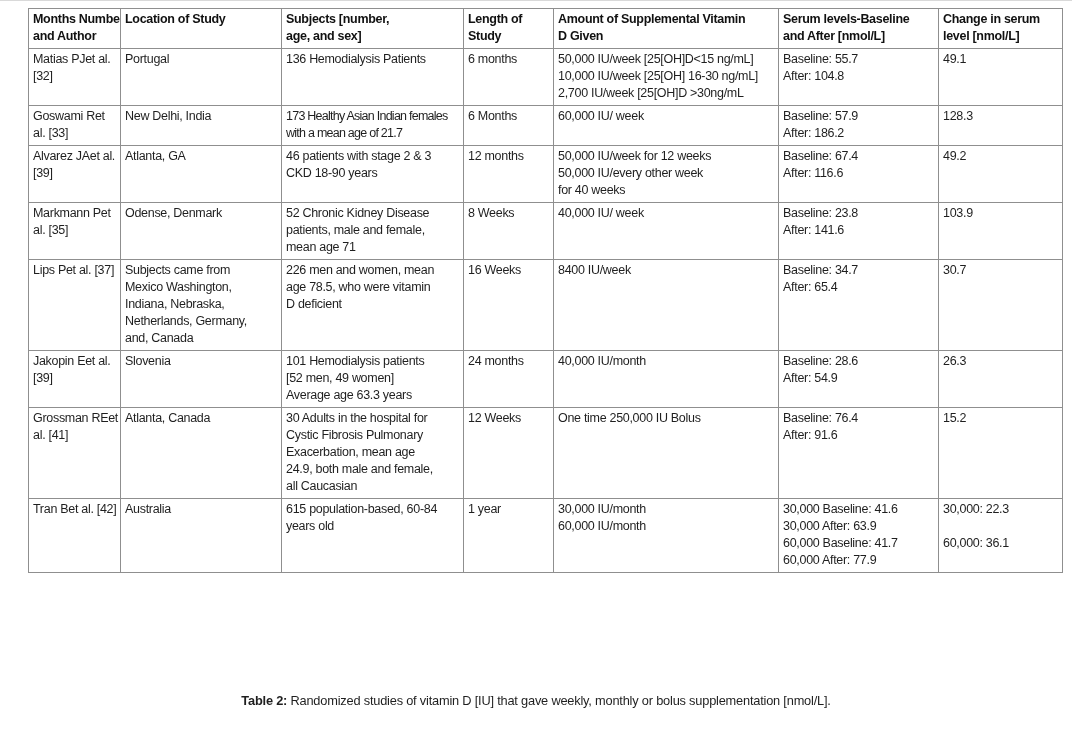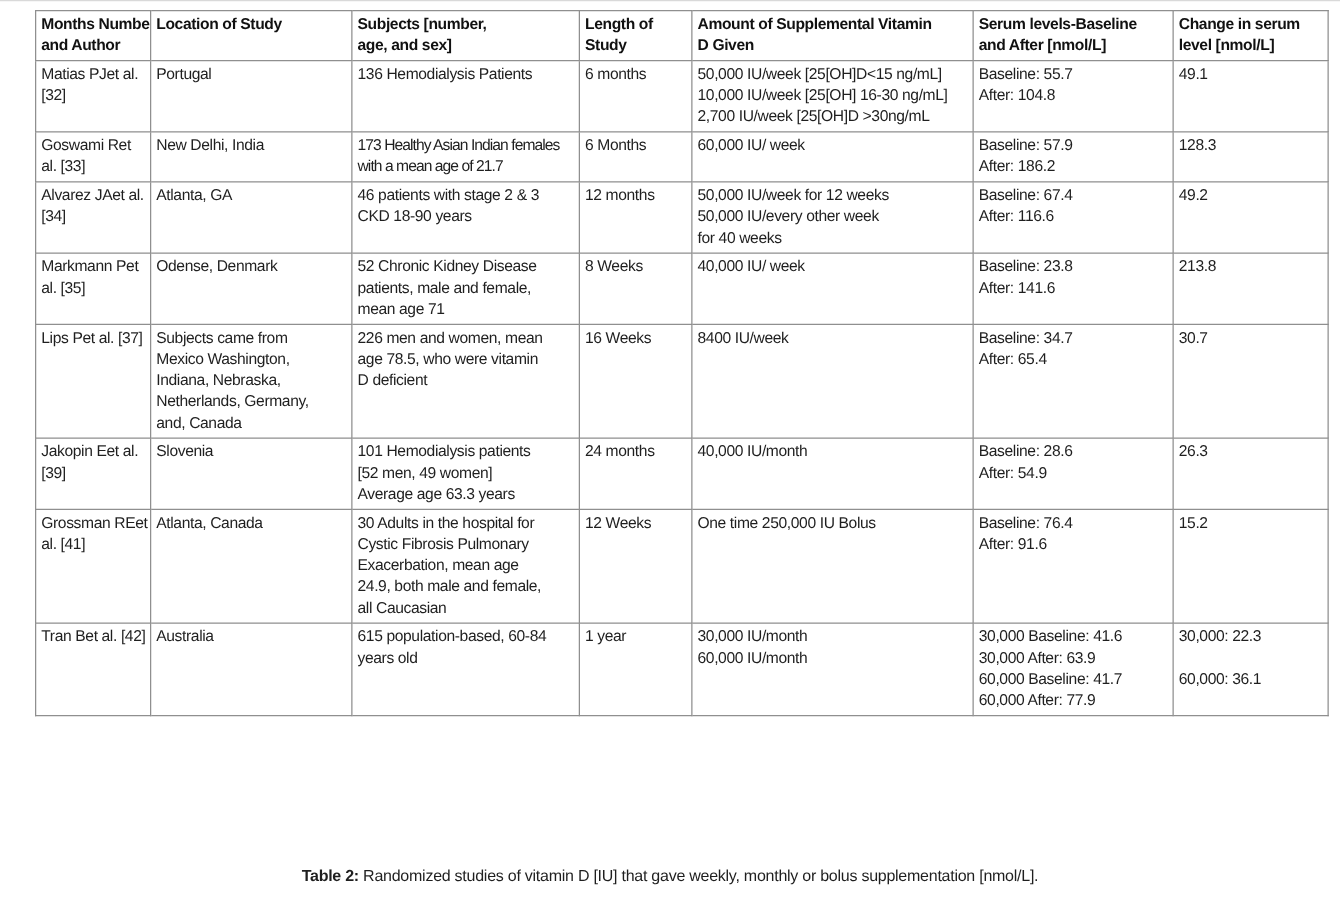--- a/index.html
+++ b/index.html
@@ -116,21 +116,21 @@
         <td class="squeeze">173 Healthy Asian Indian females
 with a mean age of 21.7</td>
         <td>6 Months</td>
         <td>60,000 IU/ week</td>
         <td>Baseline: 57.9
 After: 186.2</td>
         <td>128.3</td>
       </tr>
       <tr>
         <td>Alvarez JAet al.
-[34]</td>
+[39]</td>
         <td>Atlanta, GA</td>
         <td>46 patients with stage 2 &amp; 3
 CKD 18-90 years</td>
         <td>12 months</td>
         <td>50,000 IU/week for 12 weeks
 50,000 IU/every other week
 for 40 weeks</td>
         <td>Baseline: 67.4
 After: 116.6</td>
         <td>49.2</td>
@@ -139,21 +139,21 @@
         <td>Markmann Pet
 al. [35]</td>
         <td>Odense, Denmark</td>
         <td>52 Chronic Kidney Disease
 patients, male and female,
 mean age 71</td>
         <td>8 Weeks</td>
         <td>40,000 IU/ week</td>
         <td>Baseline: 23.8
 After: 141.6</td>
-        <td>213.8</td>
+        <td>103.9</td>
       </tr>
       <tr>
         <td>Lips Pet al. [37]</td>
         <td>Subjects came from
 Mexico Washington,
 Indiana, Nebraska,
 Netherlands, Germany,
 and, Canada</td>
         <td>226 men and women, mean
 age 78.5, who were vitamin

